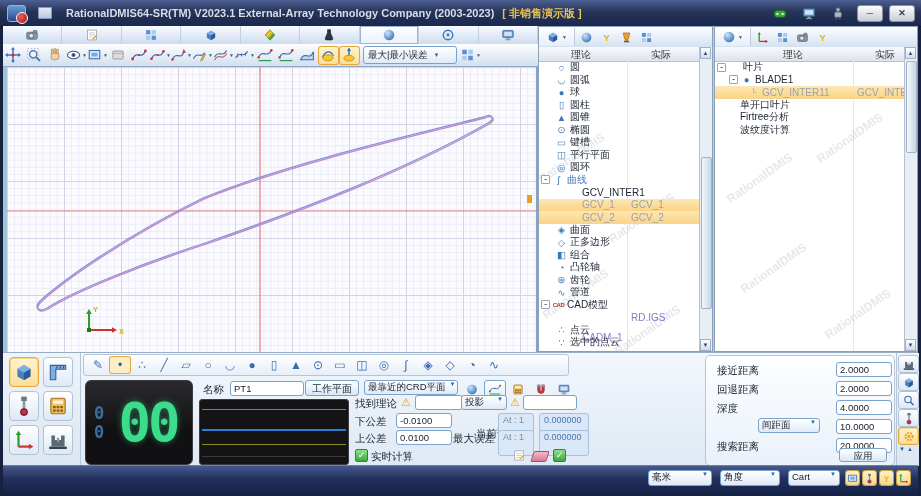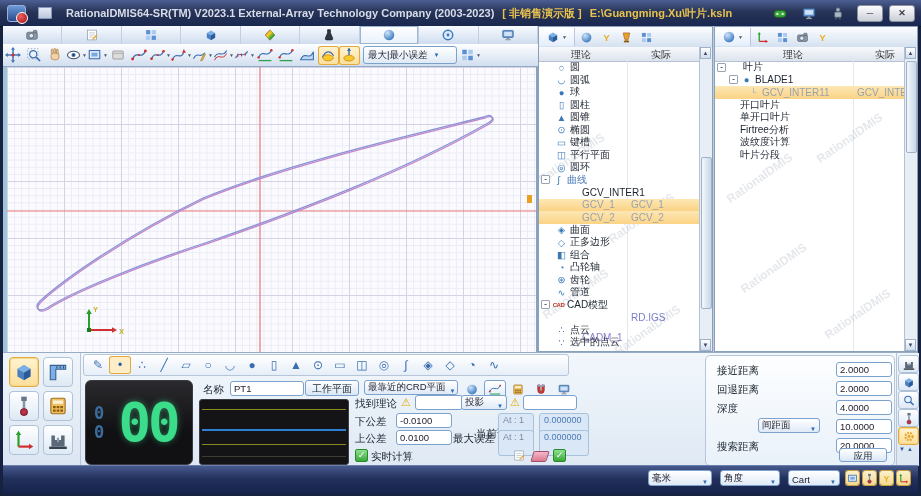--- a/index.html
+++ b/index.html
@@ -84,21 +84,21 @@
   .dockbtn.sel{background:linear-gradient(#fff3d0,#fbdf9a);border-color:#e3a93f;box-shadow:0 0 0 1px #f6d98a inset;}
   .geomrow{position:absolute;left:80px;top:1px;width:486px;height:22px;border:1px solid #b6c6d8;border-radius:3px;background:linear-gradient(#ffffff,#e6eef8);display:flex;align-items:center;padding-left:3px;box-sizing:border-box;}
   .gico{width:22px;height:18px;text-align:center;font-size:12px;line-height:18px;color:#3a6cb0;border-radius:3px;flex:none;}
   .gico.sel{background:#fdeec8;box-shadow:inset 0 0 0 1px #e3a93f;color:#2a5ca0;}
   .counter{position:absolute;left:82px;top:27px;width:106px;height:83px;background:linear-gradient(#2a2a2e,#111114 60%);border-radius:6px;border:1px solid #3a3a40;display:flex;align-items:center;}
   .cnt-sm{display:flex;flex-direction:column;margin-left:8px;color:#3b6e9e;font-family:"DejaVu Sans Mono",monospace;font-size:17px;font-weight:bold;line-height:19px;}
   .cnt-big{flex:1;text-align:center;color:#3bdc8a;font-family:"DejaVu Sans Mono",monospace;font-size:54px;font-weight:bold;letter-spacing:-3px;line-height:80px;text-shadow:0 0 6px rgba(59,220,138,.5);}
   .lbl{position:absolute;font-size:10.5px;color:#1a2430;white-space:nowrap;}
   .inp{position:absolute;height:13px;border:1px solid #7aa2cc;border-radius:3px;background:#fff;font-size:9.5px;color:#223;padding:0 3px;font-family:"Liberation Sans",sans-serif;}
   .btn{position:absolute;height:16px;border:1px solid #7aa2cc;border-radius:3px;background:linear-gradient(#ffffff,#d9e7f5);font-size:10px;color:#1a2430;text-align:center;box-sizing:border-box;}
-  .ddl{position:absolute;height:15px;border:1px solid #7aa2cc;border-radius:3px;background:linear-gradient(#ffffff,#dfeaf6);font-size:9.5px;color:#223;display:flex;align-items:flex-end;padding:0 3px;box-sizing:border-box;white-space:nowrap;}
+  .ddl{position:absolute;height:15px;border:1px solid #7aa2cc;border-radius:3px;background:linear-gradient(#ffffff,#dfeaf6);font-size:9.5px;color:#223;display:flex;align-items:flex-start;padding:0 3px;box-sizing:border-box;white-space:nowrap;}
   .ddl .arr{margin-left:auto;font-size:6px;color:#2a6ab0;padding-left:4px;}
   .ro{position:absolute;height:26px;border:1px solid #a8c2dc;border-radius:3px;background:#d9e7f6;font-size:9px;color:#7a8ca4;padding:1px 4px 0;box-sizing:border-box;}
   .ro.val{color:#4a7ab8;}
   .warn{position:absolute;font-size:11px;color:#e8a800;line-height:12px;}
   .preview{position:absolute;left:196px;top:46px;width:148px;height:64px;background:#141416;border:1px solid #3c3c44;border-radius:3px;}
   .pline{position:absolute;left:2px;right:2px;height:1px;}
   .mtabs{position:absolute;left:458px;top:27px;display:flex;}
   .mtab{width:20px;height:17px;display:flex;align-items:center;justify-content:center;border:1px solid transparent;border-radius:3px 3px 0 0;margin-right:1px;}
   .mtab svg{width:14px;height:13px;}
   .mtab.sel{background:linear-gradient(#ffffff,#dcebfa);border-color:#7aa2cc;}
@@ -325,21 +325,20 @@
   </defs>
 </svg>
 
 <div class="screen">
 
   <div class="titlebar">
     <div class="appico"></div>
     <div class="menuico"></div>
     <span class="tb-title">RationalDMIS64-SR(TM) V2023.1   External-Array Technology Company (2003-2023)</span>
     <span class="tb-demo">[ 非销售演示版 ]</span>
-    <span class="tb-path">E:\Guangming.Xu\叶片.ksln</span>
     <span class="tb-spacer"></span>
     <span style="display:flex;align-items:center;">
 
     <span class="tb-ico"><svg>
             <use href="#s-controller"></use>
           </svg></span>
         <span class="tb-ico"><svg>
             <use href="#s-monitor"></use>
           </svg></span>
         <span class="tb-ico"><svg>
@@ -789,45 +788,33 @@
           </div>
           <div class="trow hl muted conn" style="--ind: 30px;">
             <span class="texp"></span>
             <span class="tico">└</span>
             <span class="tlab">GCV_INTER11</span>
             <span class="tact">GCV_INTER11</span>
           </div>
           <div class="trow" style="--ind: 8px;">
             <span class="texp"></span>
             <span class="tico"></span>
-            <span class="tlab">开口叶片</span>
-            <span class="tact"></span>
-          </div>
-          <div class="trow" style="--ind: 8px;">
-            <span class="texp"></span>
-            <span class="tico"></span>
             <span class="tlab">单开口叶片</span>
             <span class="tact"></span>
           </div>
           <div class="trow" style="--ind: 8px;">
             <span class="texp"></span>
             <span class="tico"></span>
             <span class="tlab">Firtree分析</span>
             <span class="tact"></span>
           </div>
           <div class="trow" style="--ind: 8px;">
             <span class="texp"></span>
             <span class="tico"></span>
             <span class="tlab">波纹度计算</span>
-            <span class="tact"></span>
-          </div>
-          <div class="trow" style="--ind: 8px;">
-            <span class="texp"></span>
-            <span class="tico"></span>
-            <span class="tlab">叶片分段</span>
             <span class="tact"></span>
           </div>
         </div>
       <div class="scrollv">
         <div class="sarr up">▲</div>
         <div class="sthumb" style="top:14px;height:90px;"></div>
         <div class="sarr dn">▼</div>
       </div>
     </div>
 

